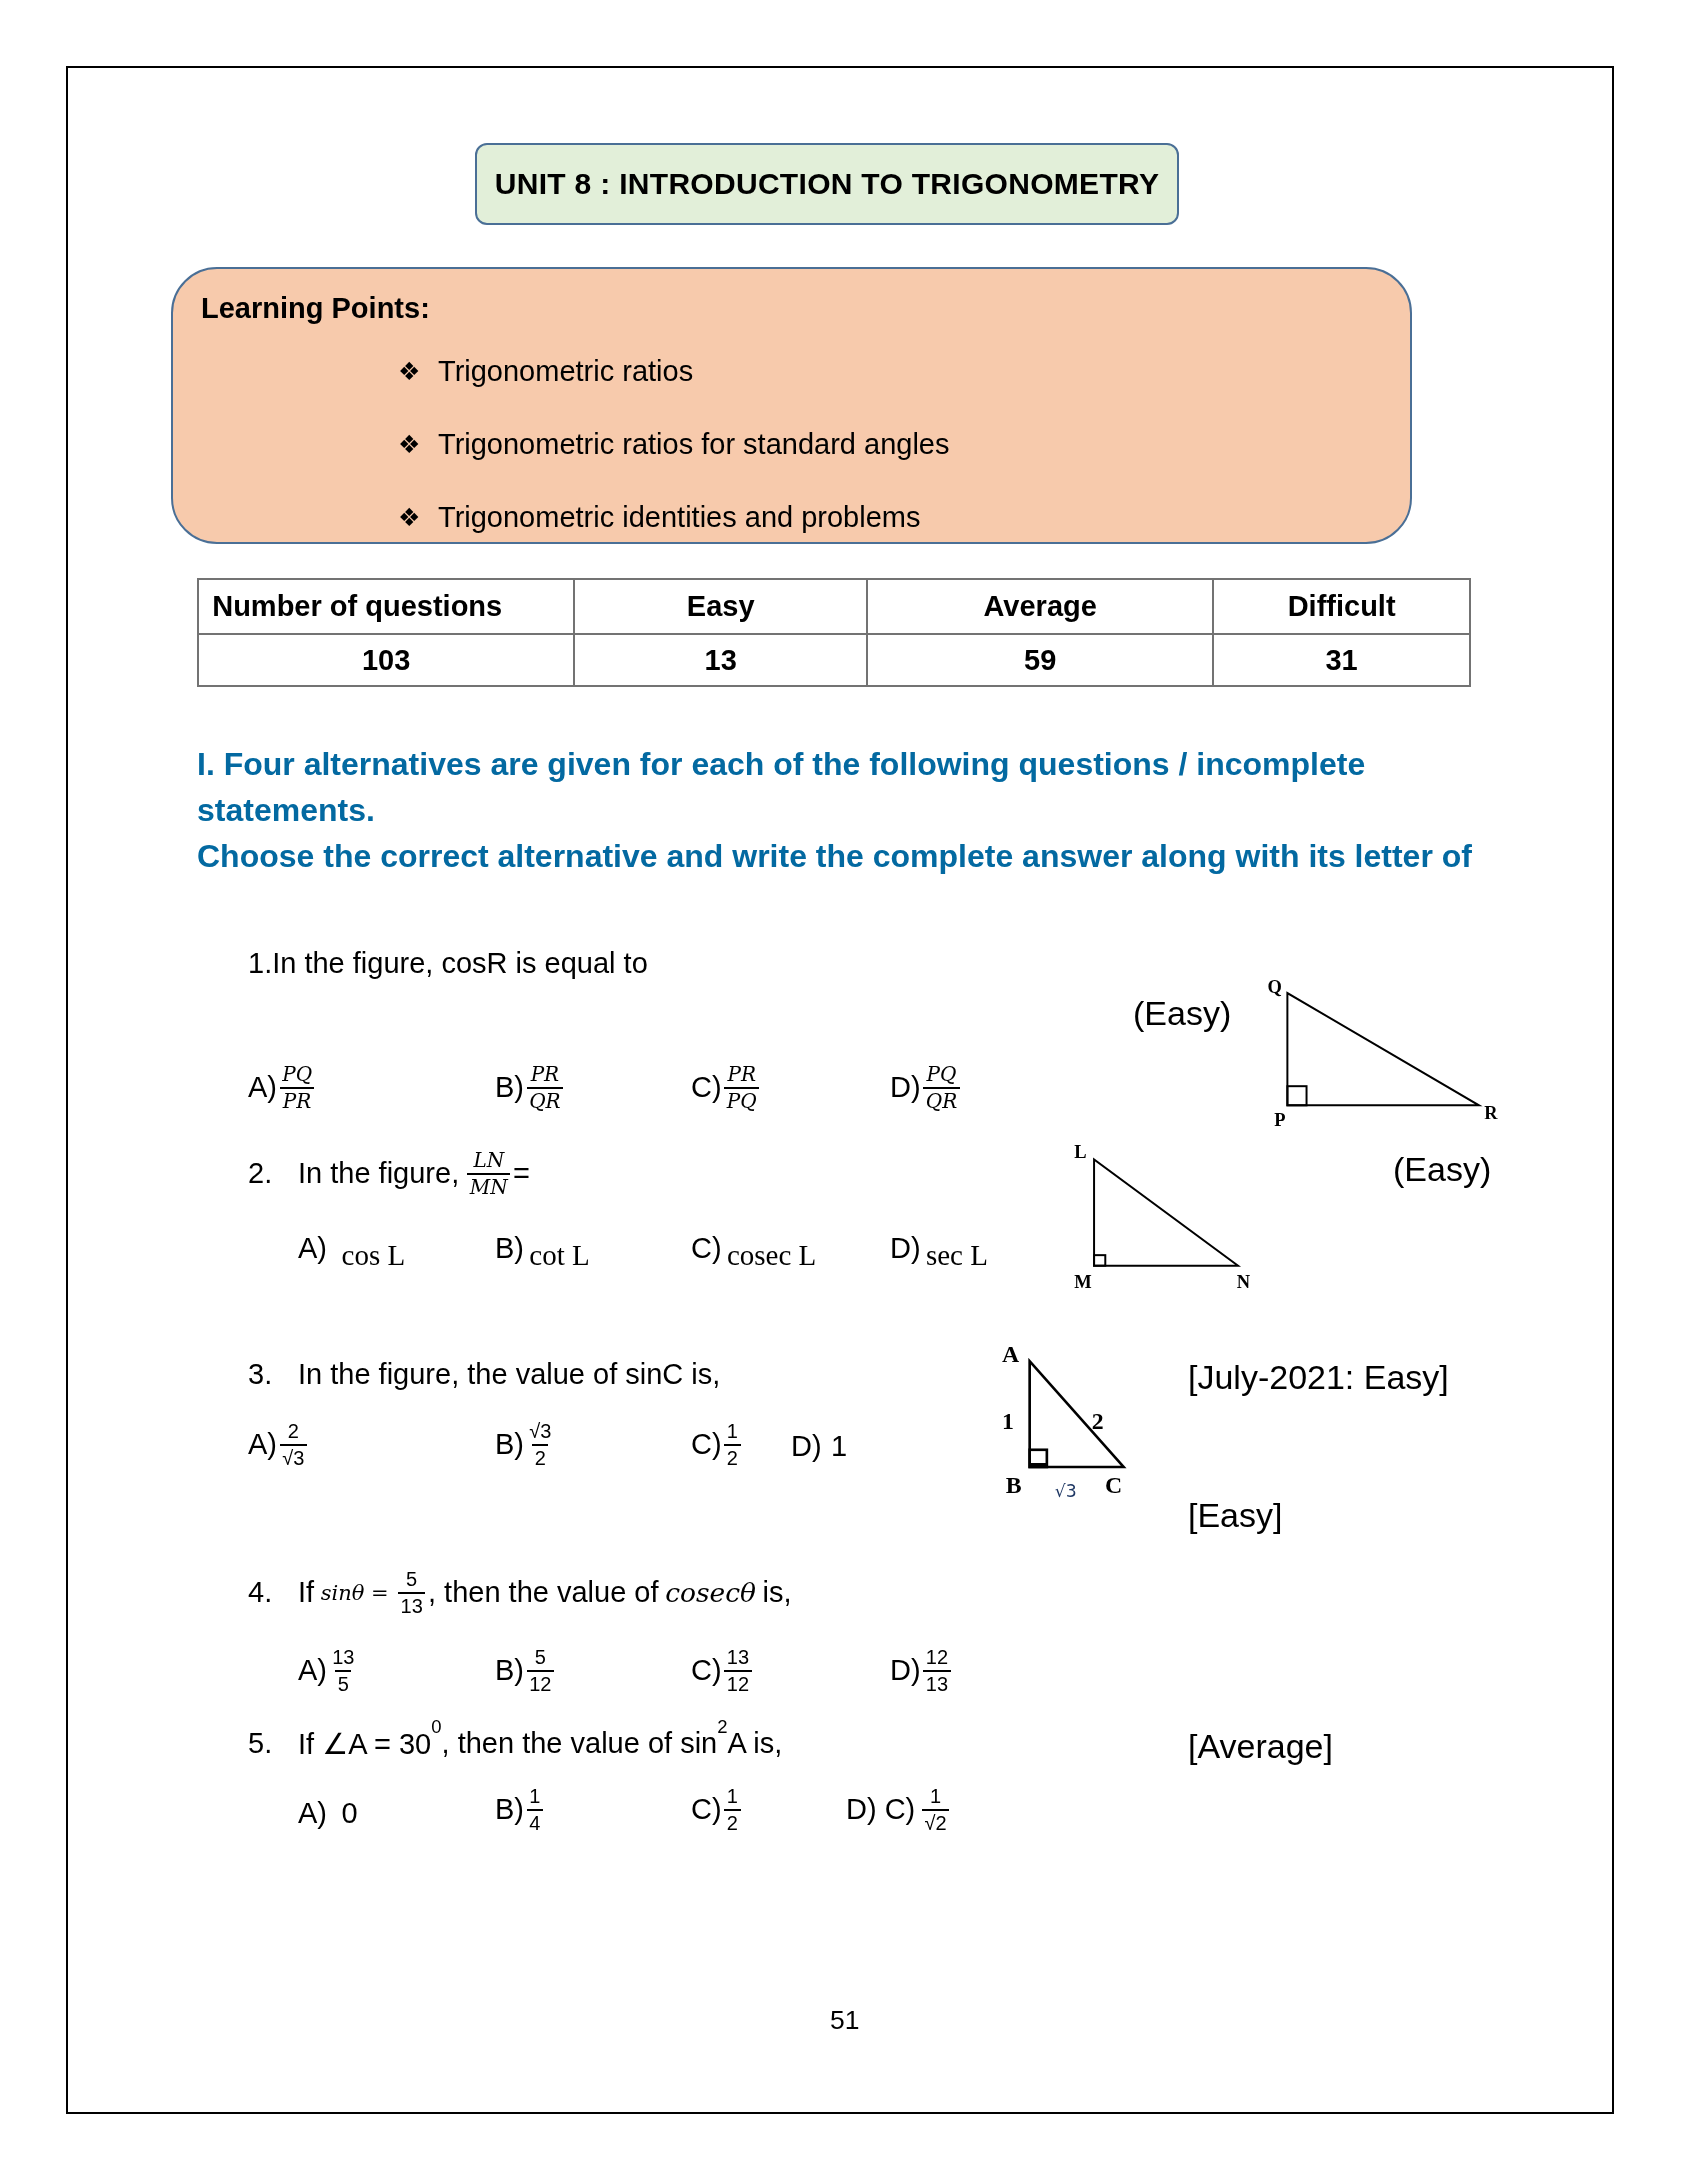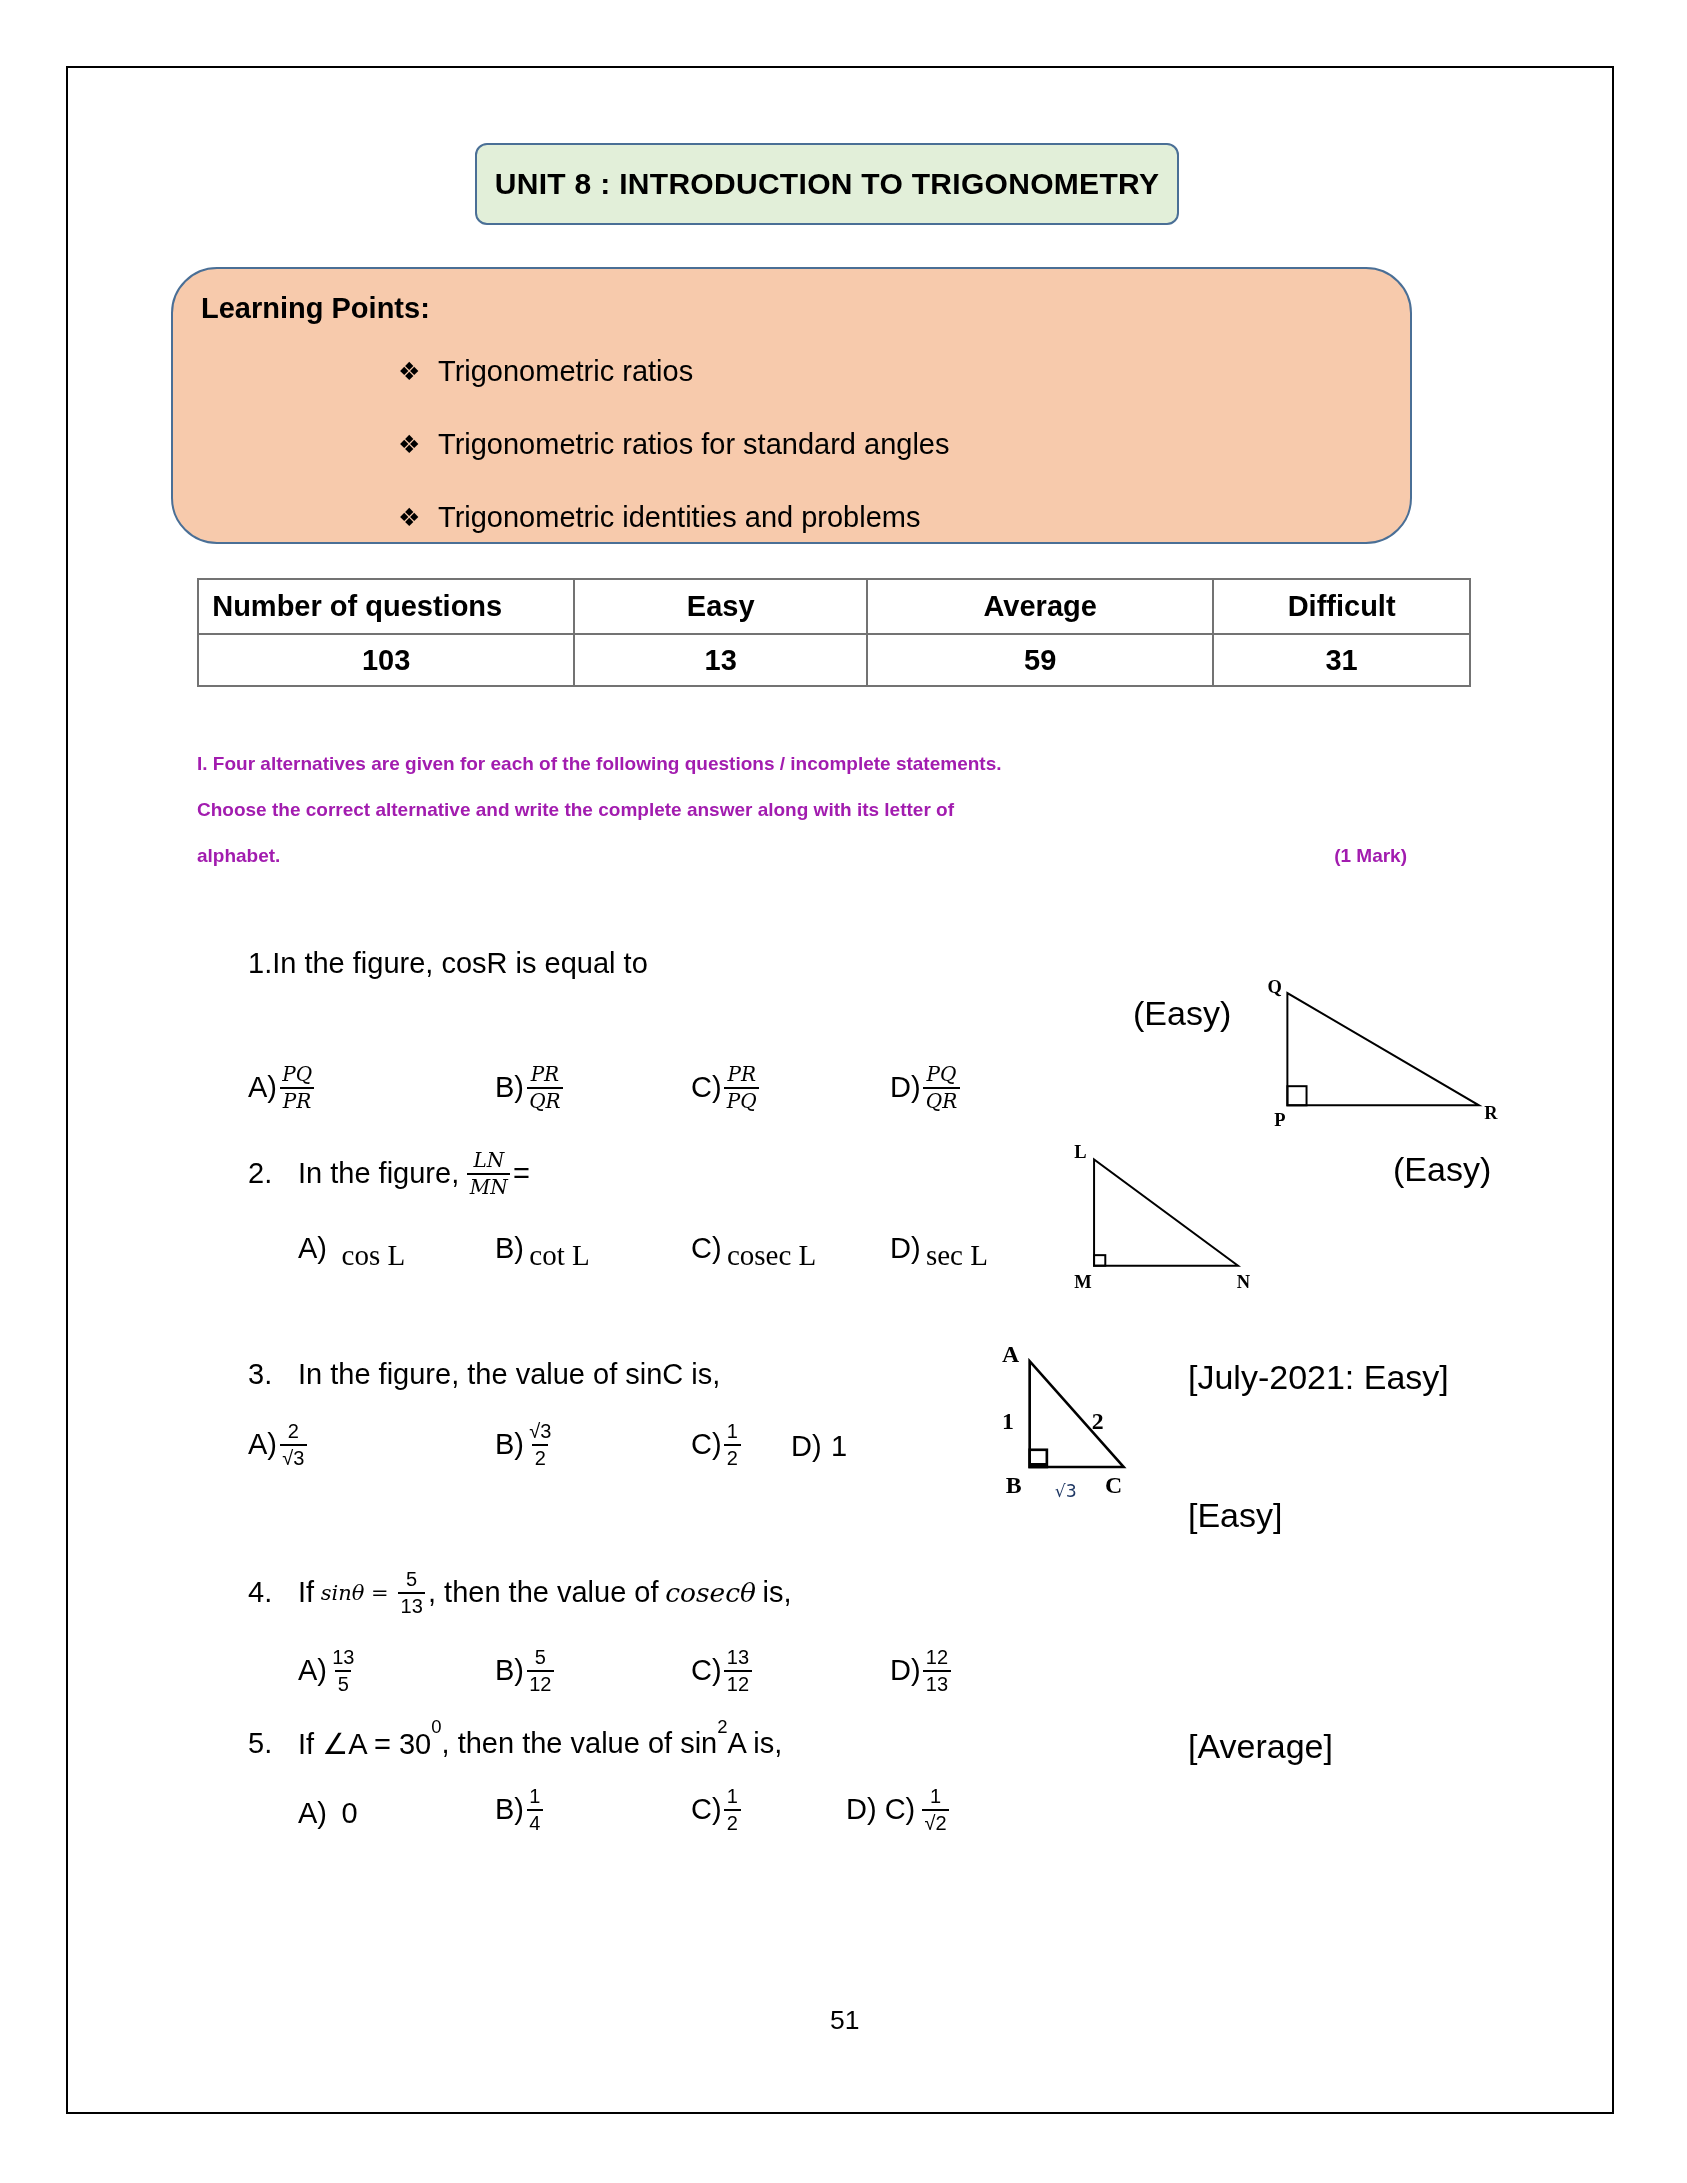--- a/index.html
+++ b/index.html
@@ -10,21 +10,21 @@
   .lp-box { left:171px; top:267px; width:1241px; height:277px; background:#f7caac; border:2.6px solid #4a6f96; border-radius:46px; box-sizing:border-box; overflow:hidden; }
   .lp-title { left:28px; top:23px; font-weight:bold; font-size:29px; }
   .lp-item { left:225px; font-size:29px; display:flex; align-items:center; }
   .lp-item .bullet { font-size:25px; margin-right:20px; width:20px; }
   table.stats { position:absolute; left:197px; top:578px; width:1274px; border-collapse:collapse; font-size:29px; font-weight:bold; }
   table.stats td { border:2px solid #737373; text-align:center; height:50px; padding:0; }
   table.stats tr:first-child td { height:53px; }
   table.stats td.first { text-align:left; padding-left:13.2px; }
   table.stats tr:first-child td.first { text-align:left; }
   table.stats tr:nth-child(2) td.first { text-align:center; padding-left:0; }
-  .instr { left:197px; top:741px; width:1283px; color:#a21caf; font-weight:bold; font-size:19px; line-height:46px; }
+  .instr { left:197px; top:741px; width:1283px; color:#0369a1; font-weight:bold; font-size:32px; line-height:46px; }
   .instr .mark { position:absolute; right:73px; bottom:0; }
   .q { font-size:29px; }
   .frac { display:inline-flex; flex-direction:column; align-items:center; vertical-align:middle; line-height:1; margin:0 2.6px; }
   .frac .num { font-size:20px; padding:0 2.6px 2.6px; }
   .frac .den { font-size:20px; padding:2.6px 2.6px 0; border-top:2px solid #000; }
   .frac.it .num, .frac.it .den { font-family:"DejaVu Serif", serif; font-style:italic; }
   .opt { display:inline-flex; align-items:center; font-size:29px; }
   .serif { font-family:"Liberation Serif", serif;margin-top:15px; }
   .tag { font-size:34px; }
   .sup { font-size:18.5px; vertical-align:super; line-height:0; }
@@ -70,24 +70,20 @@
     <td>13</td>
     <td>59</td>
     <td>31</td>
   </tr>
 </tbody>
   </table>
 
 <div class="abs instr">
   <div>I. Four alternatives are given for each of the following questions / incomplete statements.</div>
   <div>Choose the correct alternative and write the complete answer along with its letter of</div>
-  <div style="position:relative;">
-    <span>alphabet.</span>
-    <span class="mark">(1 Mark)</span>
-  </div>
 </div>
 
 <div class="abs q" style="left:248px; top:947px;">
   <span>1.</span><span>In the figure, cosR is equal to</span>
 </div>
 <div class="abs tag" style="left:1133px; top:994px;">(Easy)</div>
 <div class="abs opt" style="left:248px; top:1064px;">
   <span>A)</span>
   <span class="frac it">
       <span class="num">PQ</span>

